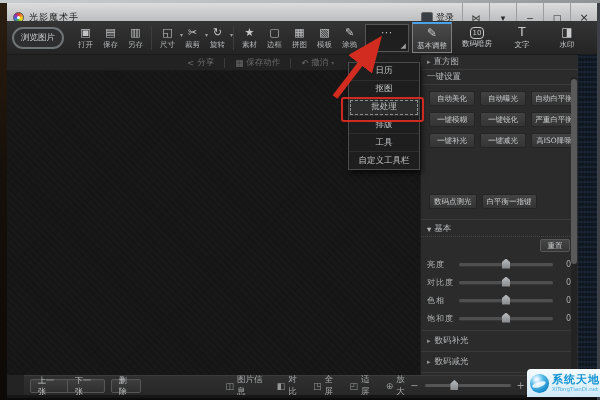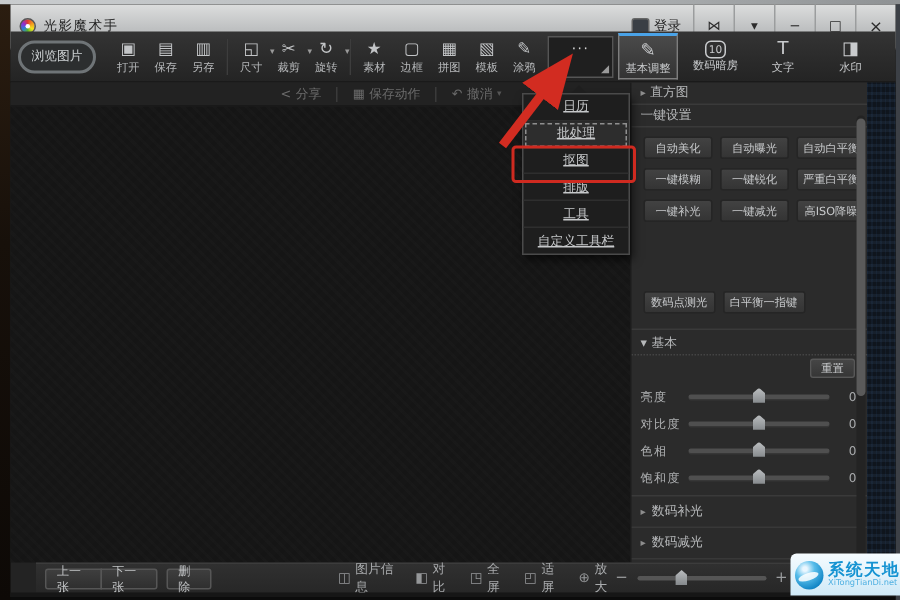--- a/index.html
+++ b/index.html
@@ -116,21 +116,21 @@
   .z-thumb{position:absolute;left:30%;top:-4px;width:8px;height:10px;cursor:pointer;
     background:linear-gradient(180deg,#b9bcbe,#85898c);clip-path:polygon(50% 0,100% 35%,100% 100%,0 100%,0 35%);}
   .win-bottom{position:absolute;left:0;top:392px;width:590px;height:3px;background:#161616;}
 
   
   .menu{position:absolute;left:341px;top:59px;width:72px;height:108px;background:#1e1e1e;
     border:1px solid #4a4a4a;box-shadow:2px 3px 6px rgba(0,0,0,.6);display:flex;flex-direction:column;z-index:20;}
   .menu-notch{position:absolute;left:374px;top:54px;width:0;height:0;z-index:21;
     border-left:5px solid transparent;border-right:5px solid transparent;border-bottom:5px solid #1e1e1e;}
   .menu-item{flex:1;display:flex;align-items:center;justify-content:center;font-size:8.5px;color:#c6c8ca;
-    border-bottom:1px solid #2e2e2e;cursor:pointer;white-space:nowrap;text-decoration:underline;}
+    border-bottom:1px solid #2e2e2e;cursor:pointer;white-space:nowrap;}
   .menu-item:last-child{border-bottom:none;}
   .menu-item.hot{background:#2d2d2d;outline:1px dashed #8f8f8f;outline-offset:-2px;}
 
   
   .red-rect{position:absolute;left:334px;top:94px;width:83px;height:25px;border:2px solid #cf2a20;border-radius:3px;z-index:30;}
   .arrow-svg{position:absolute;left:312px;top:32px;width:70px;height:70px;z-index:31;}
 
   
   .watermark{position:absolute;left:527px;top:369px;width:73px;height:28px;z-index:50;
     background:linear-gradient(180deg,#f6fcff,#cfe9f7);border-radius:4px 0 0 0;display:flex;align-items:center;padding-left:3px;gap:3px;}
@@ -400,22 +400,22 @@
             <div class="z-thumb"></div>
           </div>
         <span class="z-sign">+</span>
       </div>
     </div>
     <div class="win-bottom"></div>
 
     <div class="menu-notch"></div>
     <div class="menu">
       <div class="menu-item">日历</div>
+      <div class="menu-item">抠图</div>
       <div class="menu-item hot">批处理</div>
-      <div class="menu-item">抠图</div>
       <div class="menu-item">排版</div>
       <div class="menu-item">工具</div>
       <div class="menu-item">自定义工具栏</div>
     </div>
 
     <div class="red-rect"></div>
     <svg class="arrow-svg" viewBox="0 0 70 70">
       <defs>
         <marker id="ah" orient="auto" markerWidth="7" markerHeight="7" refX="3" refY="2.5">
           <path d="M0,0 L6,2.5 L0,5 z" fill="#d22c21"></path>

